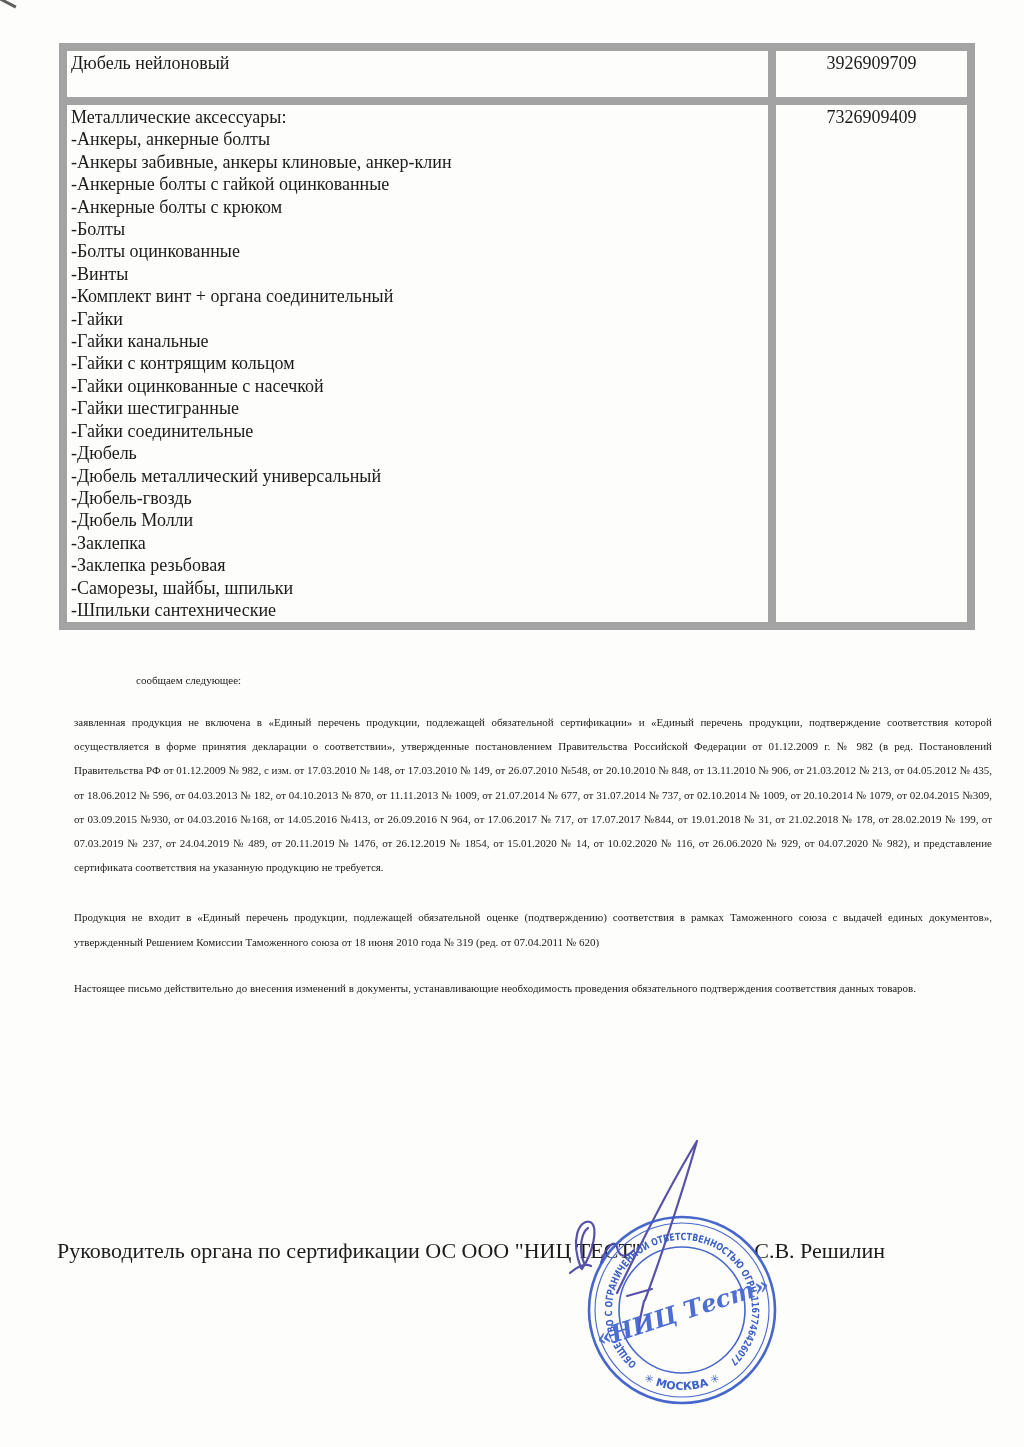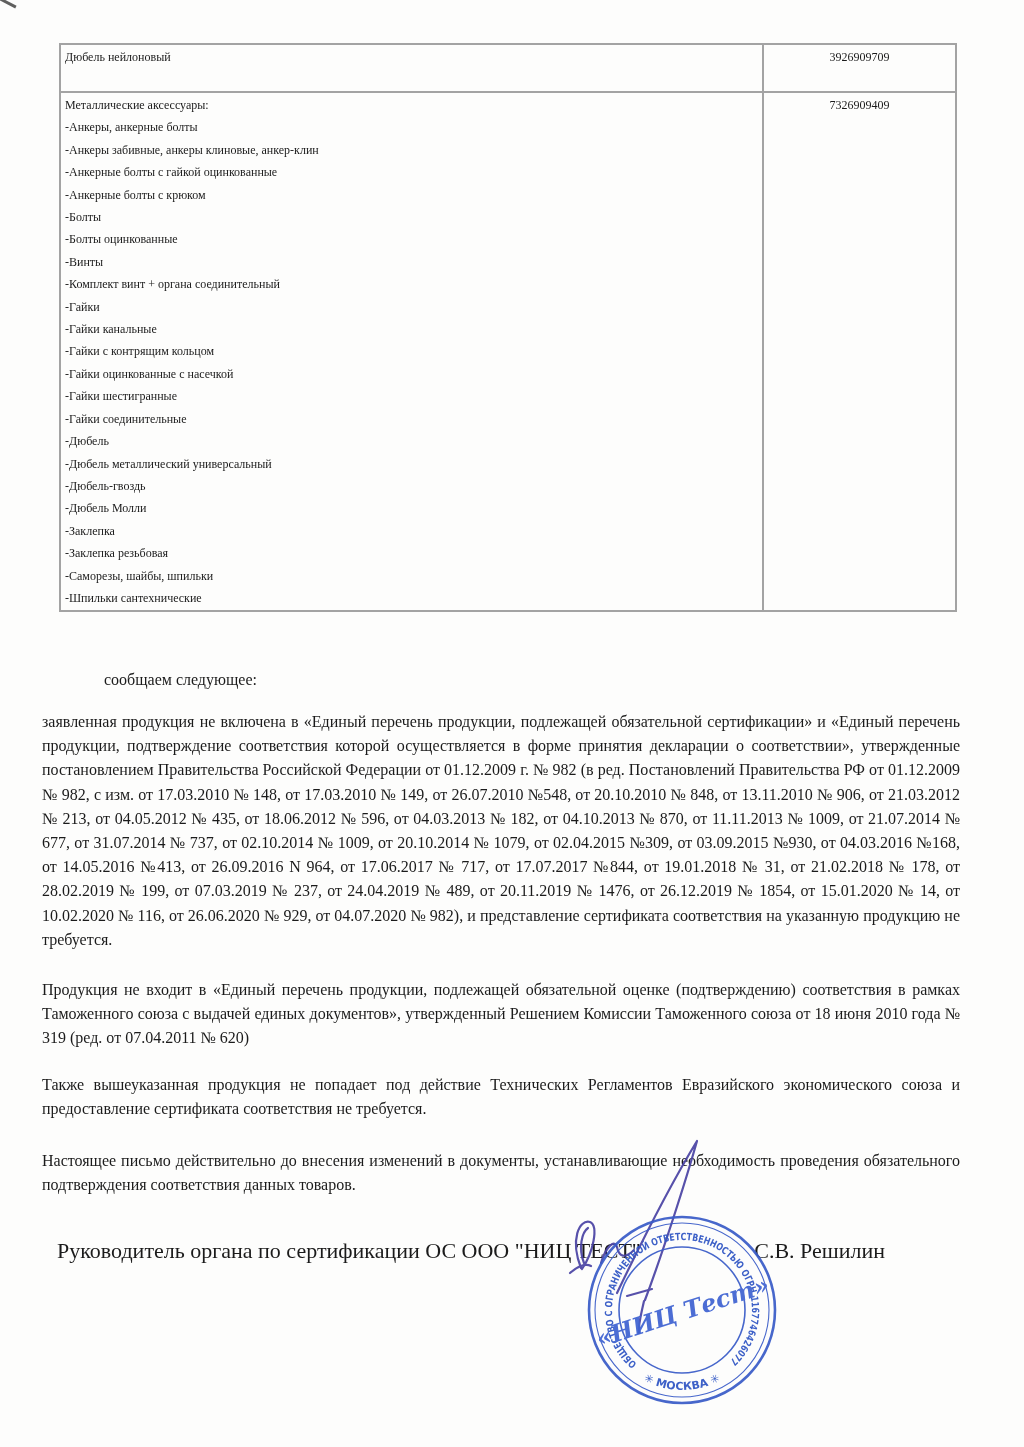--- a/index.html
+++ b/index.html
@@ -12,32 +12,32 @@
   .corner-mark{
     position:absolute;left:-3px;top:1px;width:20px;height:3px;
     background:#2a2a2a;transform:rotate(27deg);opacity:.75;
   }
   
   table.goods{
     position:absolute;left:59px;top:43px;width:878px;
     border-collapse:collapse;table-layout:fixed;
   }
   table.goods td{
-    border:2px solid #a3a3a3;vertical-align:top;
-    font-size:12px;line-height:22.4px;padding:1px 4px;
+    border:8px solid #a3a3a3;vertical-align:top;
+    font-size:18px;line-height:22.4px;padding:1px 4px;
   }
   td.name-cell{width:693px;}
   td.code-cell{width:183px;text-align:center;font-size:18px;padding-top:9px;border-radius:7px;}
   tr.r1 td{height:44px;}
   tr.r2 td{height:44px;}
   .li{white-space:nowrap;}
   
   .content{
-    position:absolute;left:42px;top:669px;width:918px;
-    font-size:16px;
+    position:absolute;left:74px;top:669px;width:918px;
+    font-size:11px;
   }
   p.intro{margin:0 0 19px 0;text-indent:62px;line-height:22px;}
   p.bodytext{margin:8px 0 24px 0;text-align:justify;line-height:24.2px;}
   p.p1{margin-bottom:26px;}
   p.p2{margin-bottom:22px;}
   p.p3{margin-bottom:28px;}
   p.p4{margin-bottom:0;}
   
   .sign-row{
     position:absolute;left:57px;top:1240px;width:918px;
@@ -115,21 +115,20 @@
         </td>
         <td class="code-cell">7326909409</td>
       </tr>
     </tbody>
   </table>
 
   <div class="content">
     <p class="intro">сообщаем следующее:</p>
     <p class="bodytext p1">заявленная продукция не включена в «Единый перечень продукции, подлежащей обязательной сертификации» и «Единый перечень продукции, подтверждение соответствия которой осуществляется в форме принятия декларации о соответствии», утвержденные постановлением Правительства Российской Федерации от 01.12.2009 г. № 982 (в ред. Постановлений Правительства РФ от 01.12.2009 № 982, с изм. от 17.03.2010 № 148, от 17.03.2010 № 149, от 26.07.2010 №548, от 20.10.2010 № 848, от 13.11.2010 № 906, от 21.03.2012 № 213, от 04.05.2012 № 435, от 18.06.2012 № 596, от 04.03.2013 № 182, от 04.10.2013 № 870, от 11.11.2013 № 1009, от 21.07.2014 № 677, от 31.07.2014 № 737, от 02.10.2014 № 1009, от 20.10.2014 № 1079, от 02.04.2015 №309, от 03.09.2015 №930, от 04.03.2016 №168, от 14.05.2016 №413, от 26.09.2016 N 964, от 17.06.2017 № 717, от 17.07.2017 №844, от 19.01.2018 № 31, от 21.02.2018 № 178, от 28.02.2019 № 199, от 07.03.2019 № 237, от 24.04.2019 № 489, от 20.11.2019 № 1476, от 26.12.2019 № 1854, от 15.01.2020 № 14, от 10.02.2020 № 116, от 26.06.2020 № 929, от 04.07.2020 № 982), и представление сертификата соответствия на указанную продукцию не требуется.</p>
     <p class="bodytext p2">Продукция не входит в «Единый перечень продукции, подлежащей обязательной оценке (подтверждению) соответствия в рамках Таможенного союза с выдачей единых документов», утвержденный Решением Комиссии Таможенного союза от 18 июня 2010 года № 319 (ред. от 07.04.2011 № 620)</p>
-    <p class="bodytext p3">Также вышеуказанная продукция не попадает под действие Технических Регламентов Евразийского экономического союза и предоставление сертификата соответствия не требуется.</p>
     <p class="bodytext p4">Настоящее письмо действительно до внесения изменений в документы, устанавливающие необходимость проведения обязательного подтверждения соответствия данных товаров.</p>
   </div>
 
   <div class="sign-row">
     <span>Руководитель органа по сертификации ОС ООО "НИЦ ТЕСТ"</span>
     <span class="sign-name">С.В. Решилин</span>
   </div>
 
   <svg class="overlay" viewBox="0 0 330 327">
 

